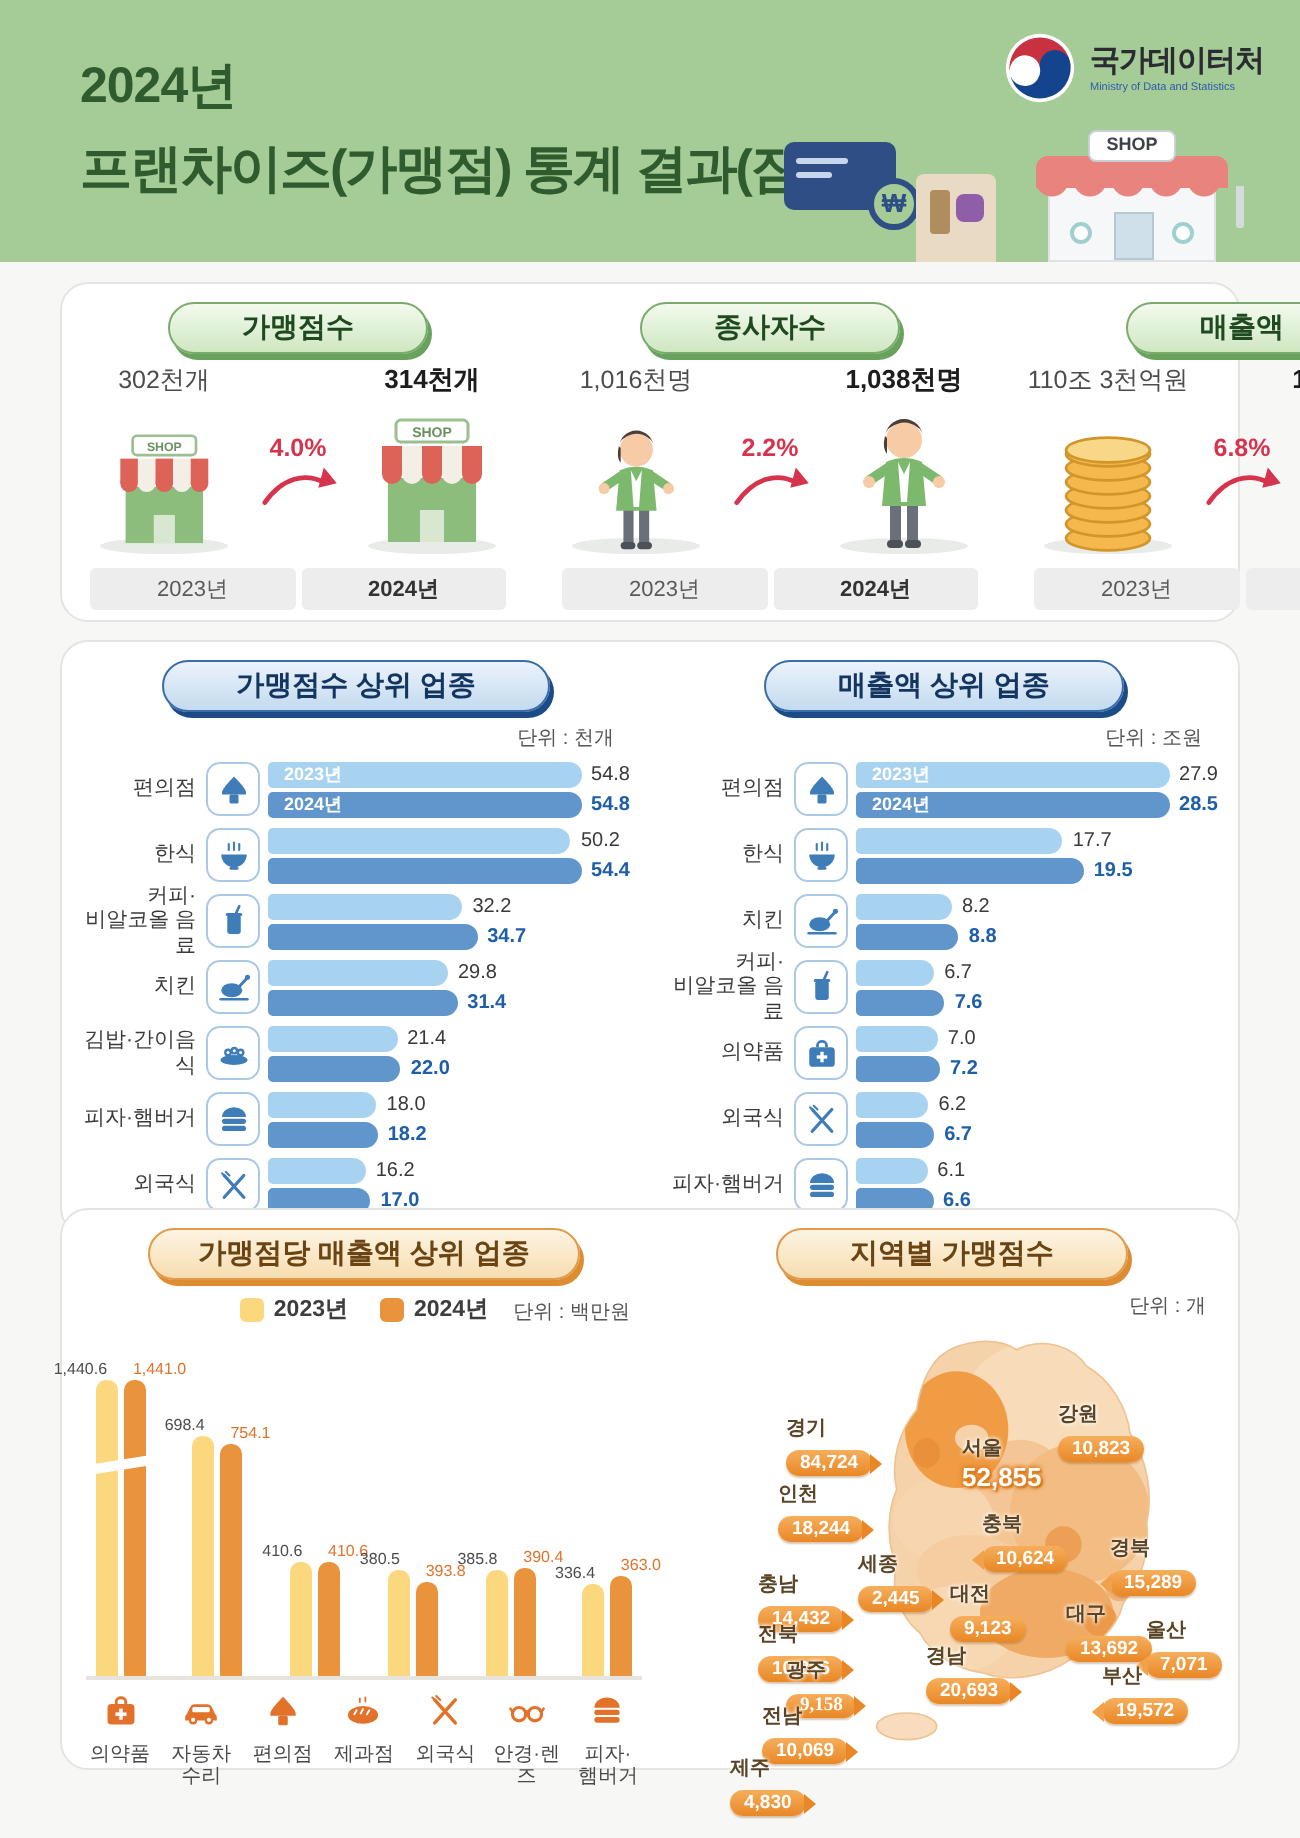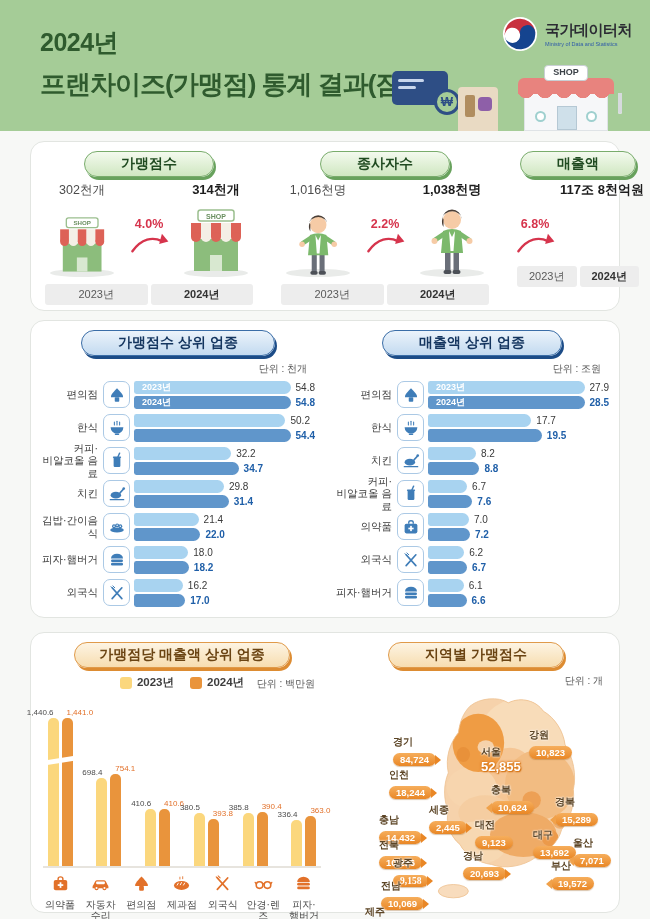--- a/index.html
+++ b/index.html
@@ -35,21 +35,21 @@
   .h-shop .door { position:absolute; left:32px; bottom:0; width:20px; height:24px; background:#cfe0ea; border:1px solid #b5c8d4; }
   .h-cup { position:absolute; right:0; bottom:2px; width:24px; height:34px; }
   .h-cup .bowl { width:24px; height:15px; background:#fff; border:2px solid #d6dadd; border-radius:0 0 14px 14px; }
   .h-cup .stem { width:3px; height:10px; background:#d6dadd; margin:0 auto; }
   .h-cup .foot { width:16px; height:3px; background:#d6dadd; margin:0 auto; border-radius:2px; }
 
   
   .box { position:absolute; left:30px; width:590px; background:#ffffff; border:1px solid #e2e5e1; border-radius:14px; }
   .box1 { top:141px; height:170px; display:flex; }
   .box2 { top:320px; height:298px; display:flex; }
-  .box3 { top:632px; height:281px; display:flex; }
+  .box3 { top:604px; height:281px; display:flex; }
 
   
   .pill { display:block; width:fit-content; margin:9px auto 0; padding:3px 36px; border-radius:16px;
           font-weight:bold; font-size:14px; text-align:center; white-space:nowrap; }
   .pill.green  { background:linear-gradient(#f3faee,#cfe7c1); border:1px solid #79ac6c; box-shadow:2px 3px 0 #68a25d; color:#1f4a20;font-family:Liberation Mono, monospace; }
   .pill.blue   { background:linear-gradient(#ebf3fb,#c3daf0); border:1px solid #3a6da7; box-shadow:2px 3px 0 #1c4c87; color:#14355f; }
   .pill.orange { background:linear-gradient(#fdf4e3,#f7ddb0); border:1px solid #e09a49; box-shadow:2px 3px 0 #dd8c32; color:#6b4413; }
 
   
   .sum-card { flex:1; position:relative; padding:0 8px; }
@@ -283,20 +283,36 @@
       </div>
     </div>
     <div class="year-row">
       <div class="year-tag">2023년</div>
       <div class="year-tag bold">2024년</div>
     </div>
       </div>
       <div class="sum-card">
     <span class="pill green">매출액</span>
     <div class="sum-body">
+      <div class="sum-col">
+        <div class="sum-val">110조 3천억원</div>
+        <div class="icon-slot">
+              <div class="icon-shadow"></div>
+              <svg width="52" height="65" viewBox="0 0 52 65">
+                <ellipse cx="26" cy="57" rx="21" ry="6.2" fill="#f4b84c" stroke="#d2952a" stroke-width="1.4"></ellipse>
+                <ellipse cx="26" cy="50" rx="21" ry="6.2" fill="#f4b84c" stroke="#d2952a" stroke-width="1.4"></ellipse>
+                <ellipse cx="26" cy="43" rx="21" ry="6.2" fill="#f4b84c" stroke="#d2952a" stroke-width="1.4"></ellipse>
+                <ellipse cx="26" cy="36" rx="21" ry="6.2" fill="#f4b84c" stroke="#d2952a" stroke-width="1.4"></ellipse>
+                <ellipse cx="26" cy="29" rx="21" ry="6.2" fill="#f4b84c" stroke="#d2952a" stroke-width="1.4"></ellipse>
+                <ellipse cx="26" cy="22" rx="21" ry="6.2" fill="#f4b84c" stroke="#d2952a" stroke-width="1.4"></ellipse>
+                <ellipse cx="26" cy="15" rx="21" ry="6.2" fill="#f4b84c" stroke="#d2952a" stroke-width="1.4"></ellipse>
+                <ellipse cx="26" cy="13" rx="21" ry="6.2" fill="#f9d788" stroke="#d2952a" stroke-width="1.4"></ellipse>
+              </svg>
+            </div>
+      </div>
       <div class="delta">
         <div class="delta-pct">6.8%</div><svg width="42" height="24" viewBox="0 0 44 26">
   <path d="M4 22 C14 8 26 6 36 11" fill="none" stroke="#d6344c" stroke-width="2.6" stroke-linecap="round"></path>
   <polygon points="36,3 43,11.5 33,14" fill="#d6344c"></polygon>
             </svg>
       </div>
       <div class="sum-col">
         <div class="sum-val bold">117조 8천억원</div>
 
       </div>
@@ -661,24 +677,24 @@
             <div class="vgroup">
       <div class="vbar y23" style="height:148px">
         <span class="vbar-label y23">1,440.6</span>
               </div>
       <div class="vbar y24" style="height:148px">
         <span class="vbar-label y24">1,441.0</span>
               </div>
       <div class="vbreak" style="top:40px"></div>
             </div>
             <div class="vgroup">
-      <div class="vbar y23" style="height:88px">
+      <div class="vbar y23" style="height:120px">
         <span class="vbar-label y23">698.4</span>
               </div>
-      <div class="vbar y24" style="height:92px">
+      <div class="vbar y24" style="height:116px">
         <span class="vbar-label y24">754.1</span>
               </div>
       </div>
             <div class="vgroup">
       <div class="vbar y23" style="height:57px">
         <span class="vbar-label y23">410.6</span>
               </div>
       <div class="vbar y24" style="height:57px">
         <span class="vbar-label y24">410.6</span>
               </div>

